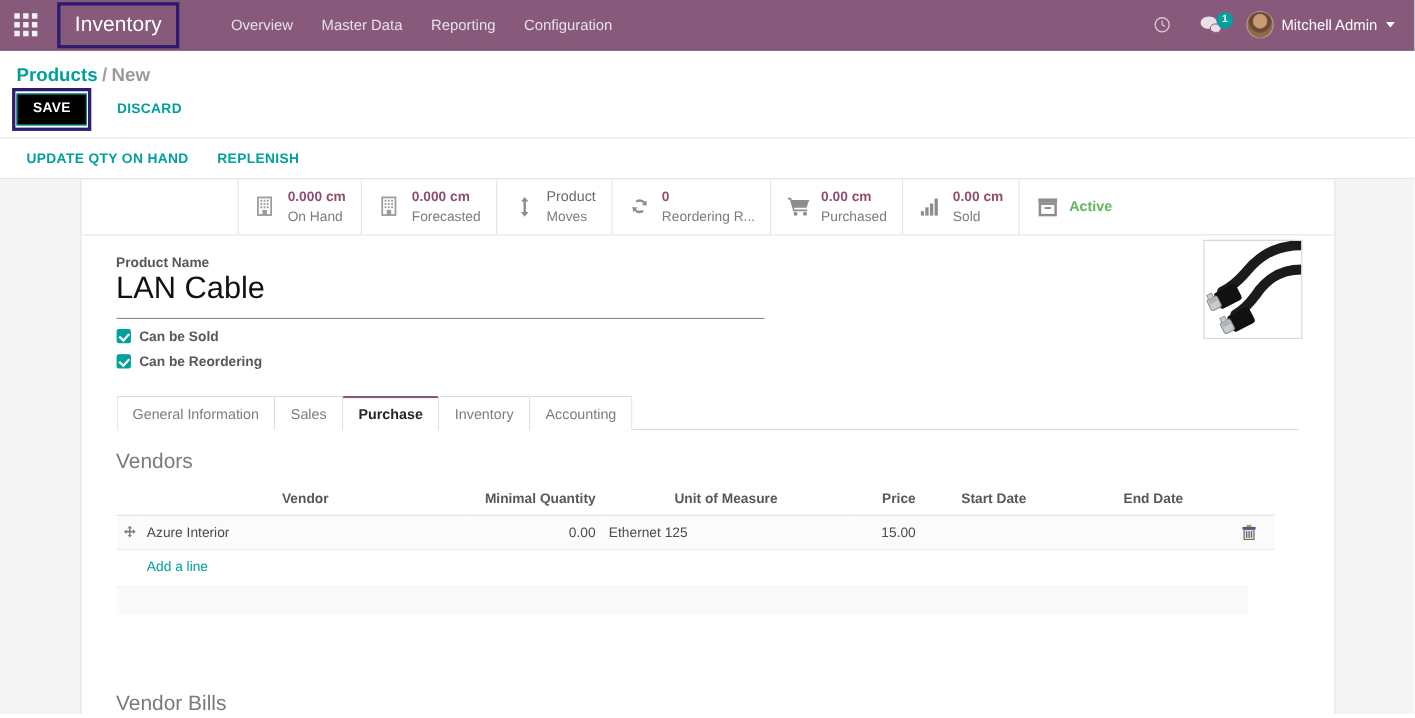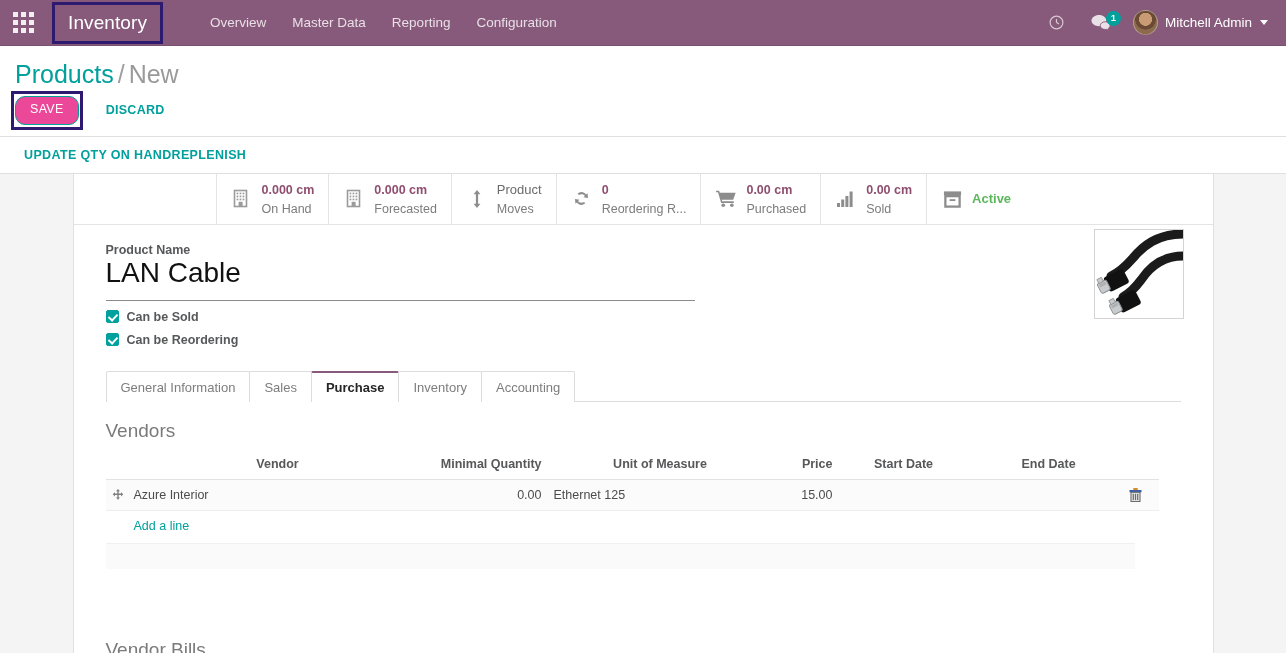--- a/index.html
+++ b/index.html
@@ -109,38 +109,39 @@
     border-left: 4.5px solid transparent;
     border-right: 4.5px solid transparent;
     border-top: 5px solid #ffffff;
     margin-left: 1px;
   }
 
   
   .control-panel { background: #fff; border-bottom: 1px solid #dfdfdf; padding: 0; }
   .breadcrumb {
     padding: 12px 0 2px 15px;
-    font-size: 25px;
+    font-size: 17px;
     line-height: 1.35;
+    font-weight: bold;
   }
   .bc-link { color: #00A09D; cursor: pointer; }
   .bc-sep { color: #9e9e9e; margin: 0 4px; }
   .bc-current { color: #9a9a9a; }
 
   .btn-row { padding: 2px 0 11px 15px; display: flex; align-items: center; gap: 0; }
   .save-wrap { position: relative; display: inline-block; margin-right: 16px; }
   .btn-save {
-    background: #ec4899;
+    background: #000000;
     color: #ffffff;
     border: 1px solid #00A09D;
     font-size: 12.5px;
-    font-weight: normal;
+    font-weight: bold;
     letter-spacing: .3px;
     padding: 6px 14px 7px;
-    border-radius: 10px;
+    border-radius: 0;
     cursor: pointer;
     font-family: inherit;
     line-height: 1.1;
   }
   .btn-discard {
     background: transparent;
     border: 1px solid transparent;
     color: #00A09D;
     font-size: 12.5px;
     font-weight: bold;
@@ -149,20 +150,21 @@
     cursor: pointer;
     font-family: inherit;
   }
 
   
   .action-bar {
     background: #fff;
     border-bottom: 1px solid #dfdfdf;
     padding: 11px 0 11px 24px;
     display: flex;
+    gap: 26px;
     align-items: center;
   }
   .action-link {
     color: #00A09D;
     font-size: 12.5px;
     font-weight: bold;
     letter-spacing: .35px;
     cursor: pointer;
     background: none; border: none; padding: 0;
     font-family: inherit;

